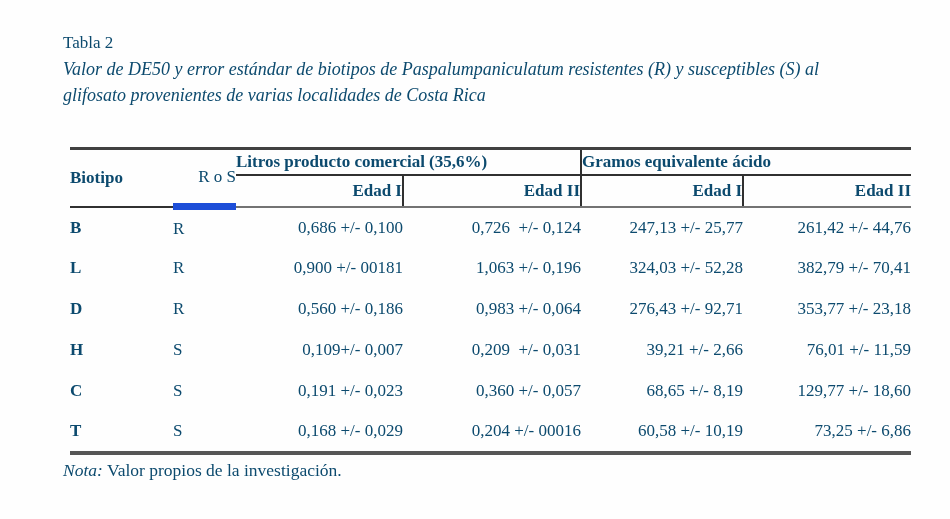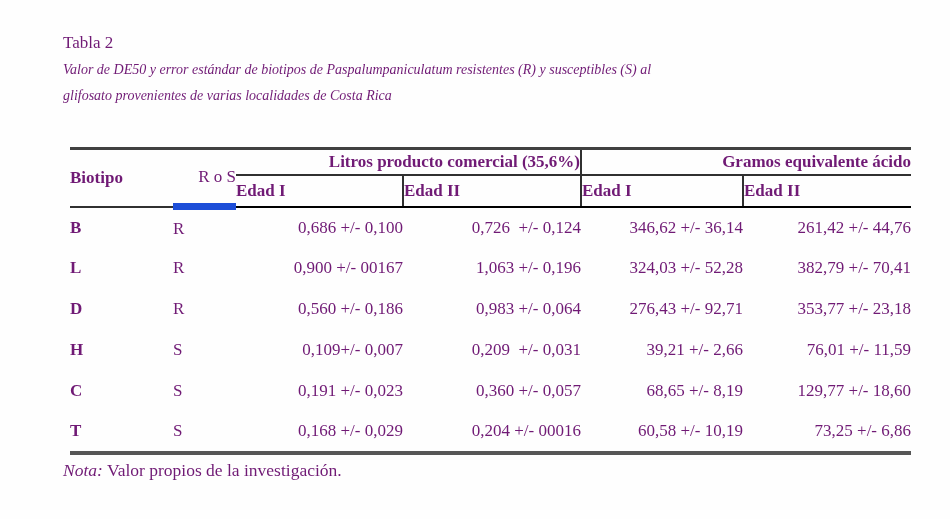--- a/index.html
+++ b/index.html
@@ -2,35 +2,35 @@
 <html><head>
 <meta charset="utf-8">
 <style>
   html, body { margin: 0; padding: 0; }
   .page {
     position: relative;
     width: 950px;
     height: 519px;
     background: #fefefe;
     font-family: "Liberation Serif", "DejaVu Serif", serif;
-    color: #701a75;
+    color: #0c4a6e;
     overflow: hidden;
   }
   .title {
     position: absolute;
     left: 63px;
     top: 32px;
     font-size: 17px;
     line-height: 21px;
   }
   .caption {
     position: absolute;
     left: 63px;
     top: 57px;
-    font-size: 14px;
+    font-size: 18px;
     font-style: italic;
     line-height: 25.5px;
   }
   .data-table {
     position: absolute;
     left: 70px;
     top: 147px;
     width: 841px;
     border-collapse: collapse;
     table-layout: fixed;
@@ -44,27 +44,27 @@
   tbody tr { height: 41px; }
   .th-biotipo {
     text-align: left; padding-left: 10px;
     border-bottom: 2px solid #303030; font-weight: bold;
   }
   .th-ros {
     text-align: right; padding-left: 2px;
     border-bottom: 7px solid #1d4ed8; font-weight: normal;
   }
   .th-group {
-    text-align: right; font-weight: bold;
+    text-align: left; font-weight: bold;
     border-bottom: 2px solid #303030;
   }
   .th-group-gramos { border-left: 2px solid #303030; }
   .th-sub {
-    text-align: left; font-weight: bold;
-    border-bottom: 2px solid #000000;
+    text-align: right; font-weight: bold;
+    border-bottom: 2px solid #737373;
   }
   .vsep { border-left: 2px solid #303030; border-radius: 16px; }
   .td-biotipo { font-weight: bold; padding-left: 10px; text-align: left; }
   .td-ros { padding-left: 16px; text-align: left; }
   .td-val { text-align: right; padding-right: 11px; white-space: pre; }
   .note {
     position: absolute;
     left: 63px;
     top: 460px;
     font-size: 17.5px;
@@ -105,27 +105,27 @@
         <th class="th-sub vsep">Edad I</th>
         <th class="th-sub vsep">Edad II</th>
       </tr>
     </thead>
     <tbody>
       <tr>
         <td class="td-biotipo">B</td>
         <td class="td-ros">R</td>
         <td class="td-val">0,686 +/- 0,100</td>
         <td class="td-val">0,726  +/- 0,124</td>
-        <td class="td-val">346,62 +/- 36,14</td>
+        <td class="td-val">247,13 +/- 25,77</td>
         <td class="td-val">261,42 +/- 44,76</td>
       </tr>
       <tr>
         <td class="td-biotipo">L</td>
         <td class="td-ros">R</td>
-        <td class="td-val">0,900 +/- 00167</td>
+        <td class="td-val">0,900 +/- 00181</td>
         <td class="td-val">1,063 +/- 0,196</td>
         <td class="td-val">324,03 +/- 52,28</td>
         <td class="td-val">382,79 +/- 70,41</td>
       </tr>
       <tr>
         <td class="td-biotipo">D</td>
         <td class="td-ros">R</td>
         <td class="td-val">0,560 +/- 0,186</td>
         <td class="td-val">0,983 +/- 0,064</td>
         <td class="td-val">276,43 +/- 92,71</td>

